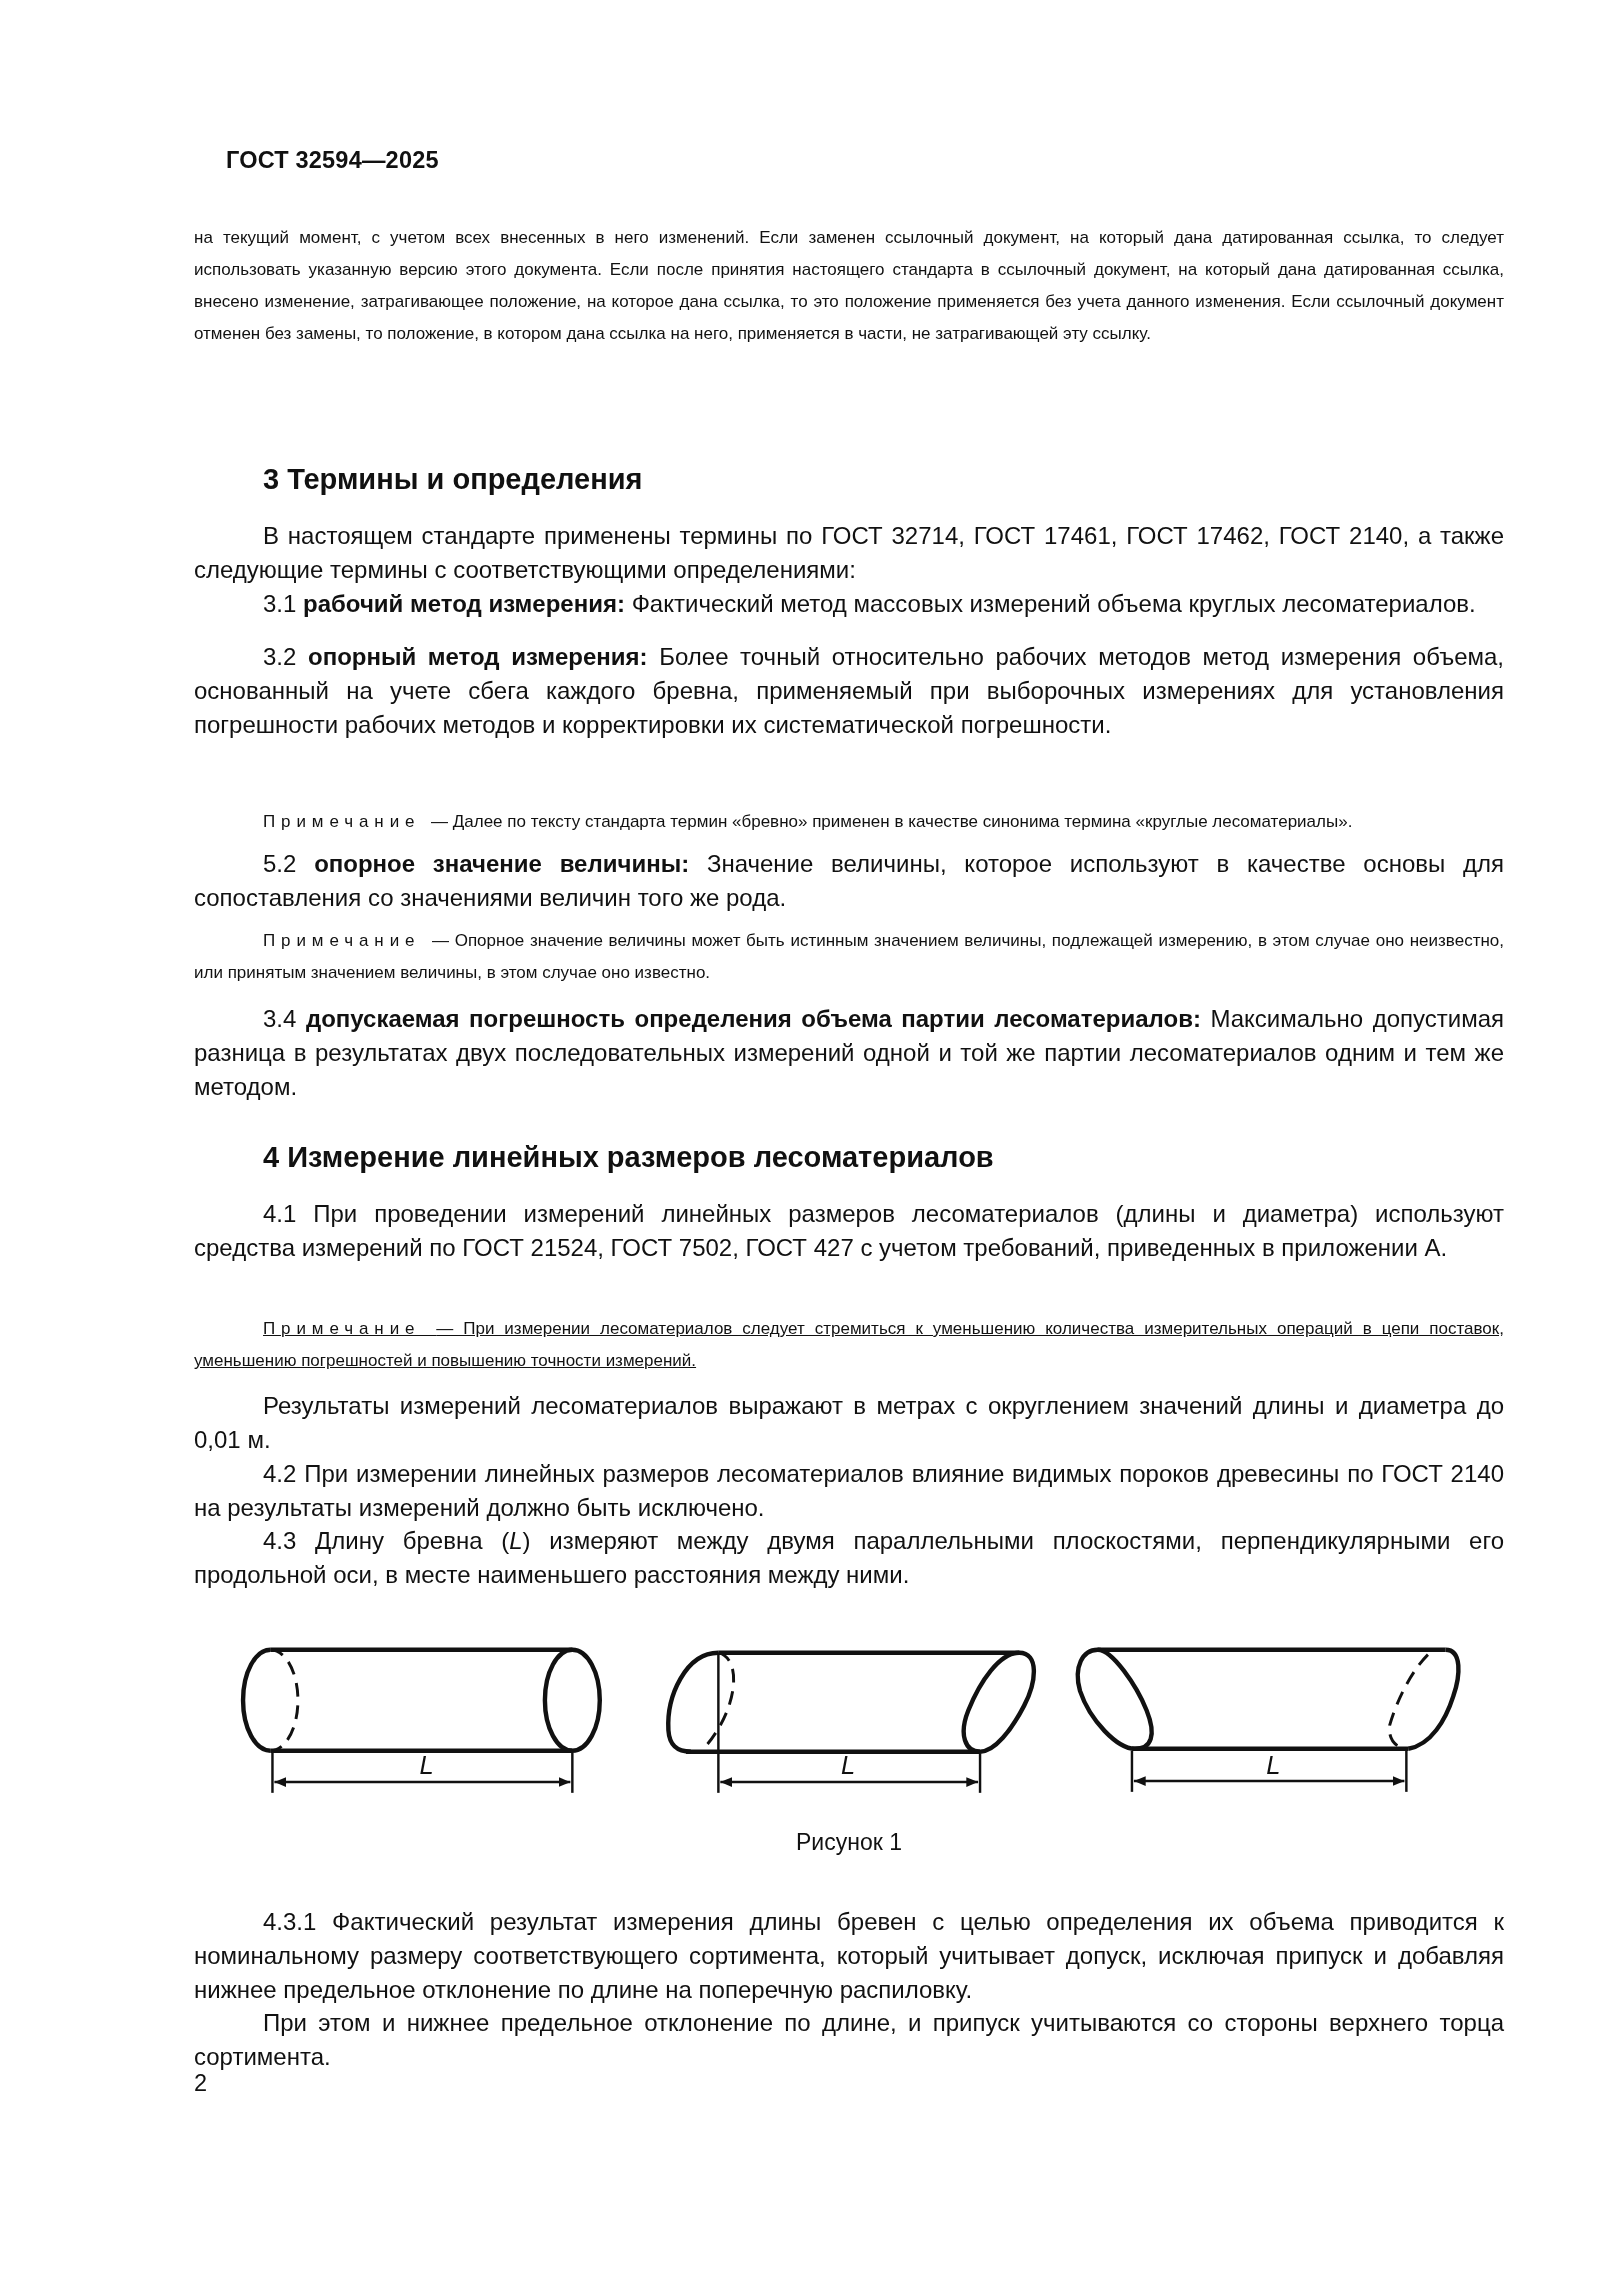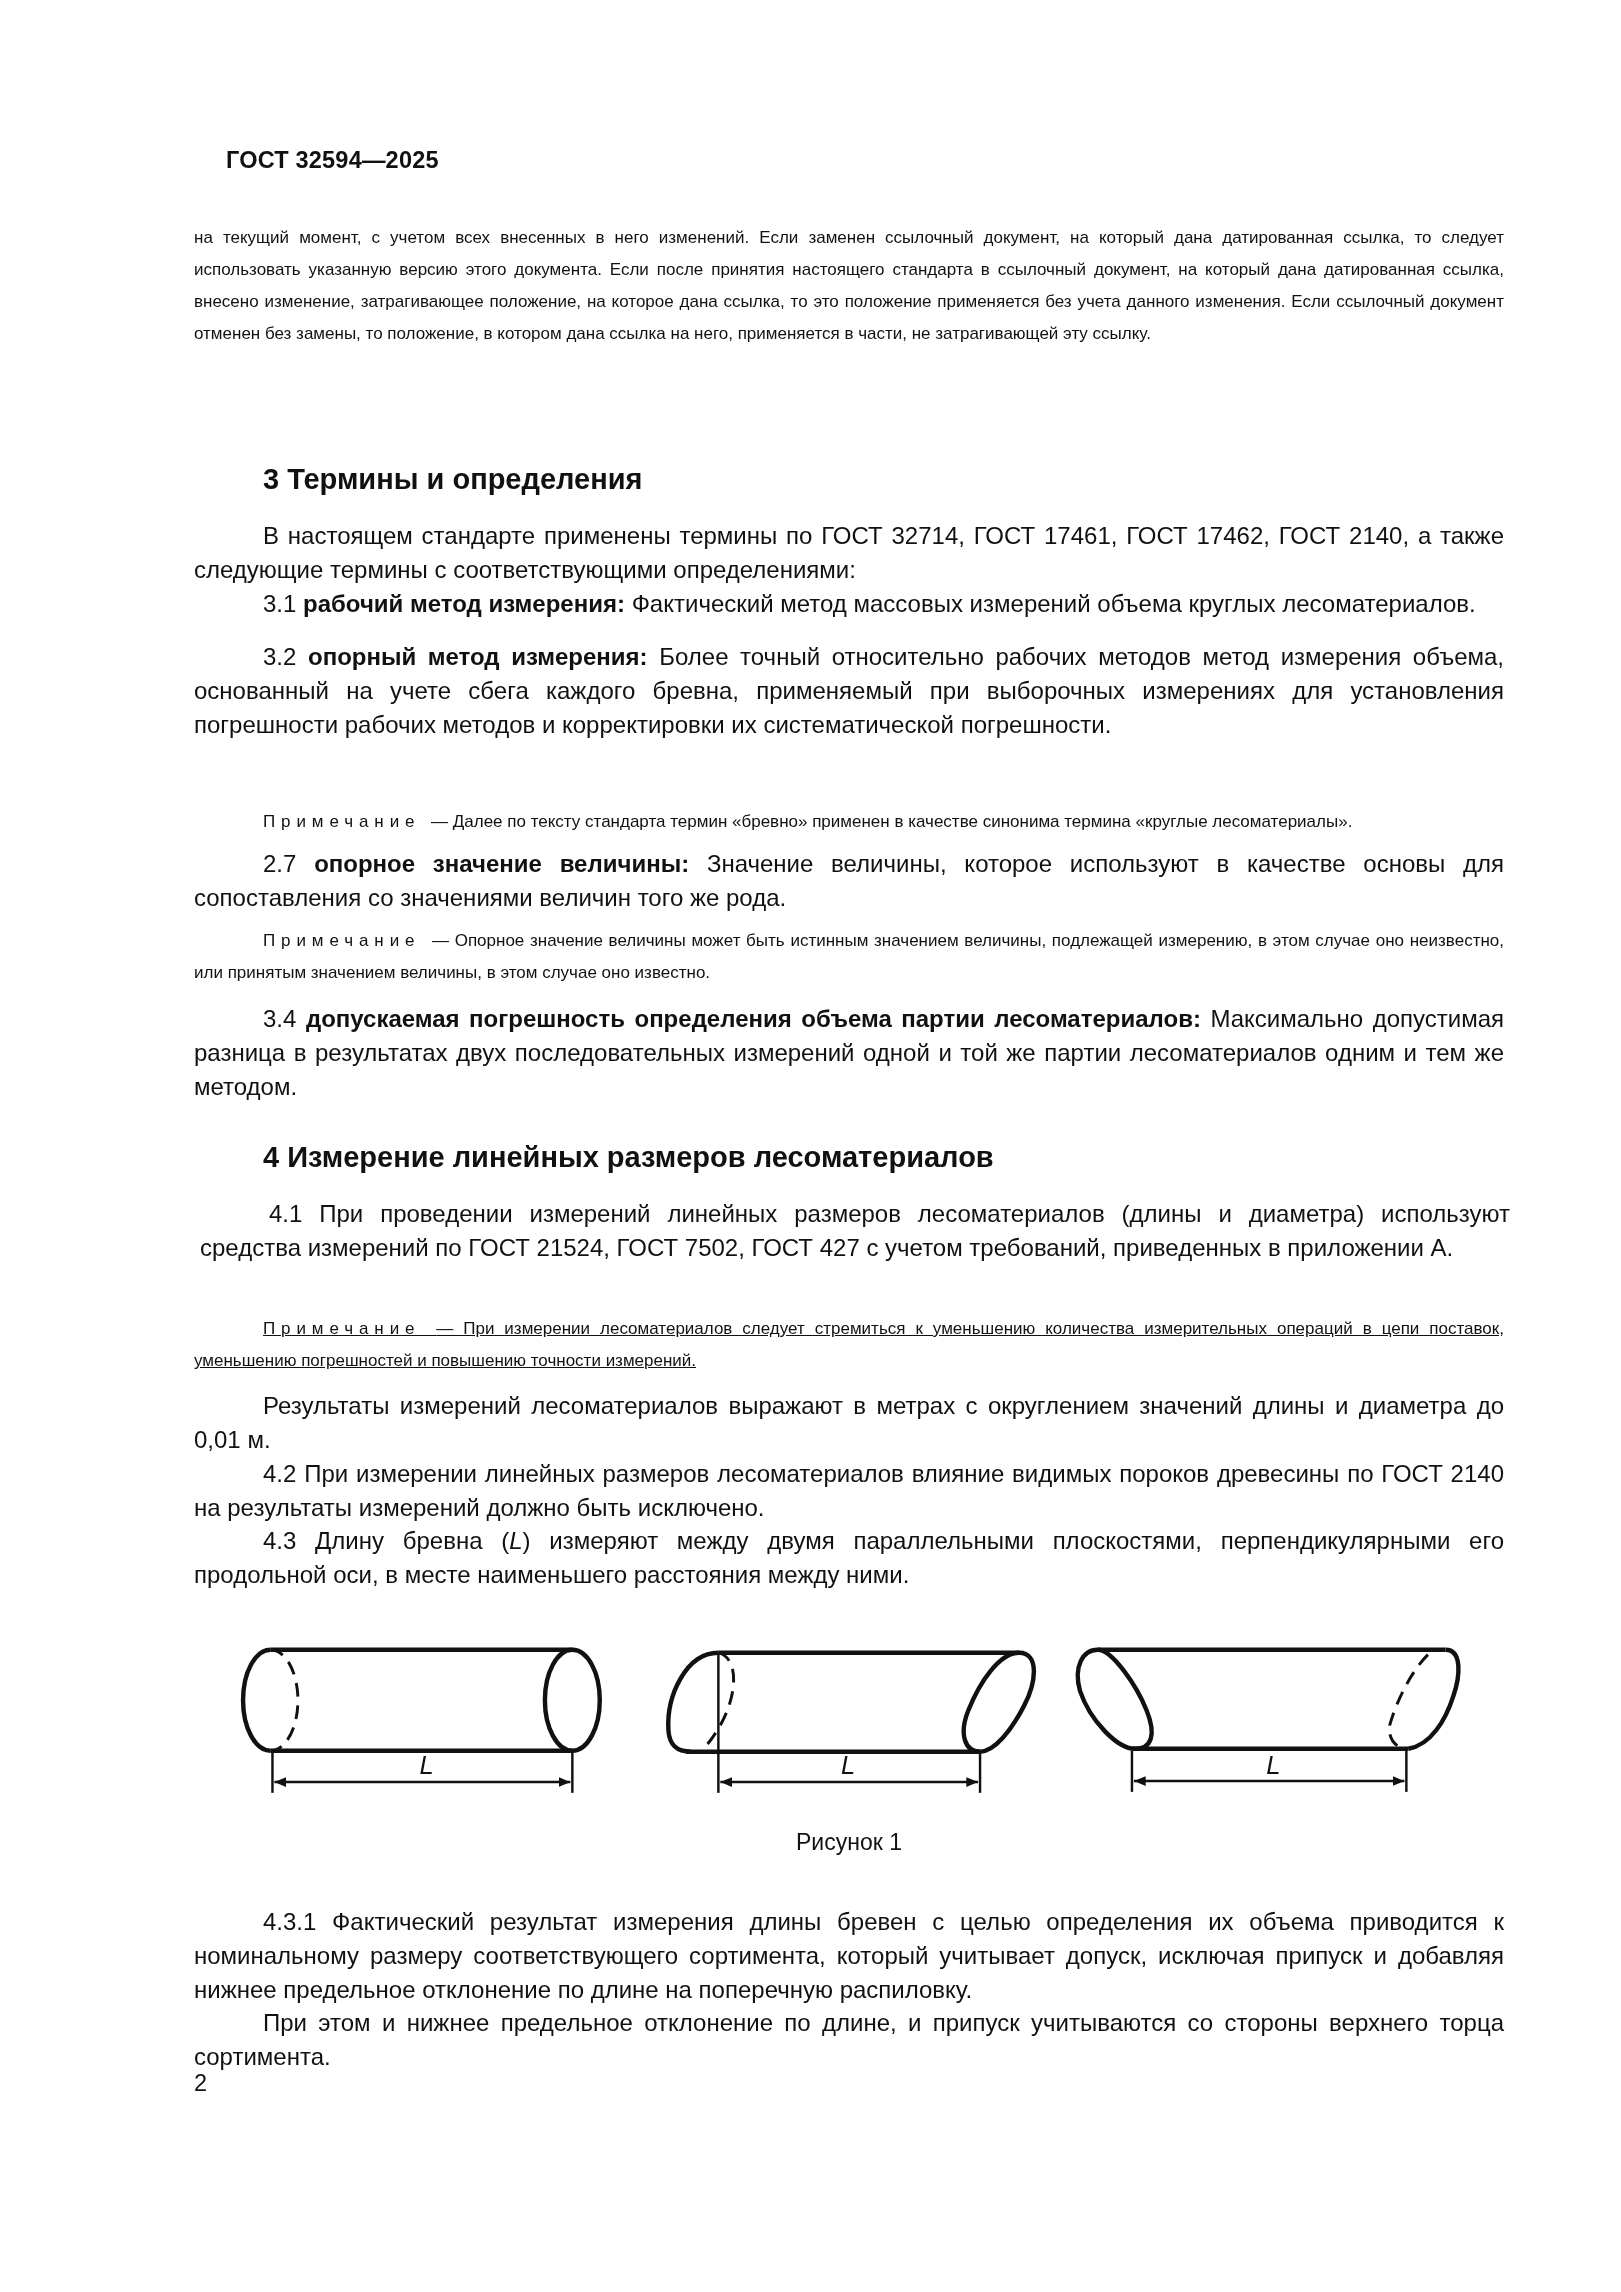--- a/index.html
+++ b/index.html
@@ -45,39 +45,39 @@
   <b>опорный метод измерения: </b>
   <span>Более точный относительно рабочих методов метод измерения объема, основанный на учете сбега каждого бревна, применяемый при выборочных измерениях для установления погрешности рабочих методов и корректировки их систематической погрешности.</span>
 </div>
 
 <div class="abs p-small indent" style="top:770px;margin-top:36px;">
   <span class="note-label">Примечание </span>
   <span>— Далее по тексту стандарта термин «бревно» применен в качестве синонима термина «круглые лесоматериалы».</span>
 </div>
 
 <div class="abs p-main indent" style="top:847px;">
-  <span>2.7 </span>
+  <span>5.2 </span>
   <b>опорное значение величины: </b>
   <span>Значение величины, которое используют в качестве основы для сопоставления со значениями величин того же рода.</span>
 </div>
 
 <div class="abs p-small indent" style="top:925px;">
   <span class="note-label">Примечание </span>
   <span>— Опорное значение величины может быть истинным значением величины, подлежащей измерению, в этом случае оно неизвестно, или принятым значением величины, в этом случае оно известно.</span>
 </div>
 
 <div class="abs p-main indent" style="top:1002px;">
   <span>3.4 </span>
   <b>допускаемая погрешность определения объема партии лесоматериалов: </b>
   <span>Максимально допустимая разница в результатах двух последовательных измерений одной и той же партии лесоматериалов одним и тем же методом.</span>
 </div>
 
 <div class="h-sec" style="top:1141px;">4 Измерение линейных размеров лесоматериалов</div>
 
-<div class="abs p-main indent" style="top:1197px;margin-left:6px;">4.1 При проведении измерений линейных размеров лесоматериалов (длины и диаметра) используют средства измерений по ГОСТ 21524, ГОСТ 7502, ГОСТ 427 с учетом требований, приведенных в приложении А.</div>
+<div class="abs p-main indent" style="top:1197px;">4.1 При проведении измерений линейных размеров лесоматериалов (длины и диаметра) используют средства измерений по ГОСТ 21524, ГОСТ 7502, ГОСТ 427 с учетом требований, приведенных в приложении А.</div>
 
 <div class="abs p-small indent" style="top:1313px;text-decoration:underline;">
   <span class="note-label">Примечание </span>
   <span>— При измерении лесоматериалов следует стремиться к уменьшению количества измерительных операций в цепи поставок, уменьшению погрешностей и повышению точности измерений.</span>
 </div>
 
 <div class="abs p-main indent" style="top:1389px;">Результаты измерений лесоматериалов выражают в метрах с округлением значений длины и диаметра до 0,01 м.</div>
 
 <div class="abs p-main indent" style="top:1457px;">4.2 При измерении линейных размеров лесоматериалов влияние видимых пороков древесины по ГОСТ 2140 на результаты измерений должно быть исключено.</div>
 

